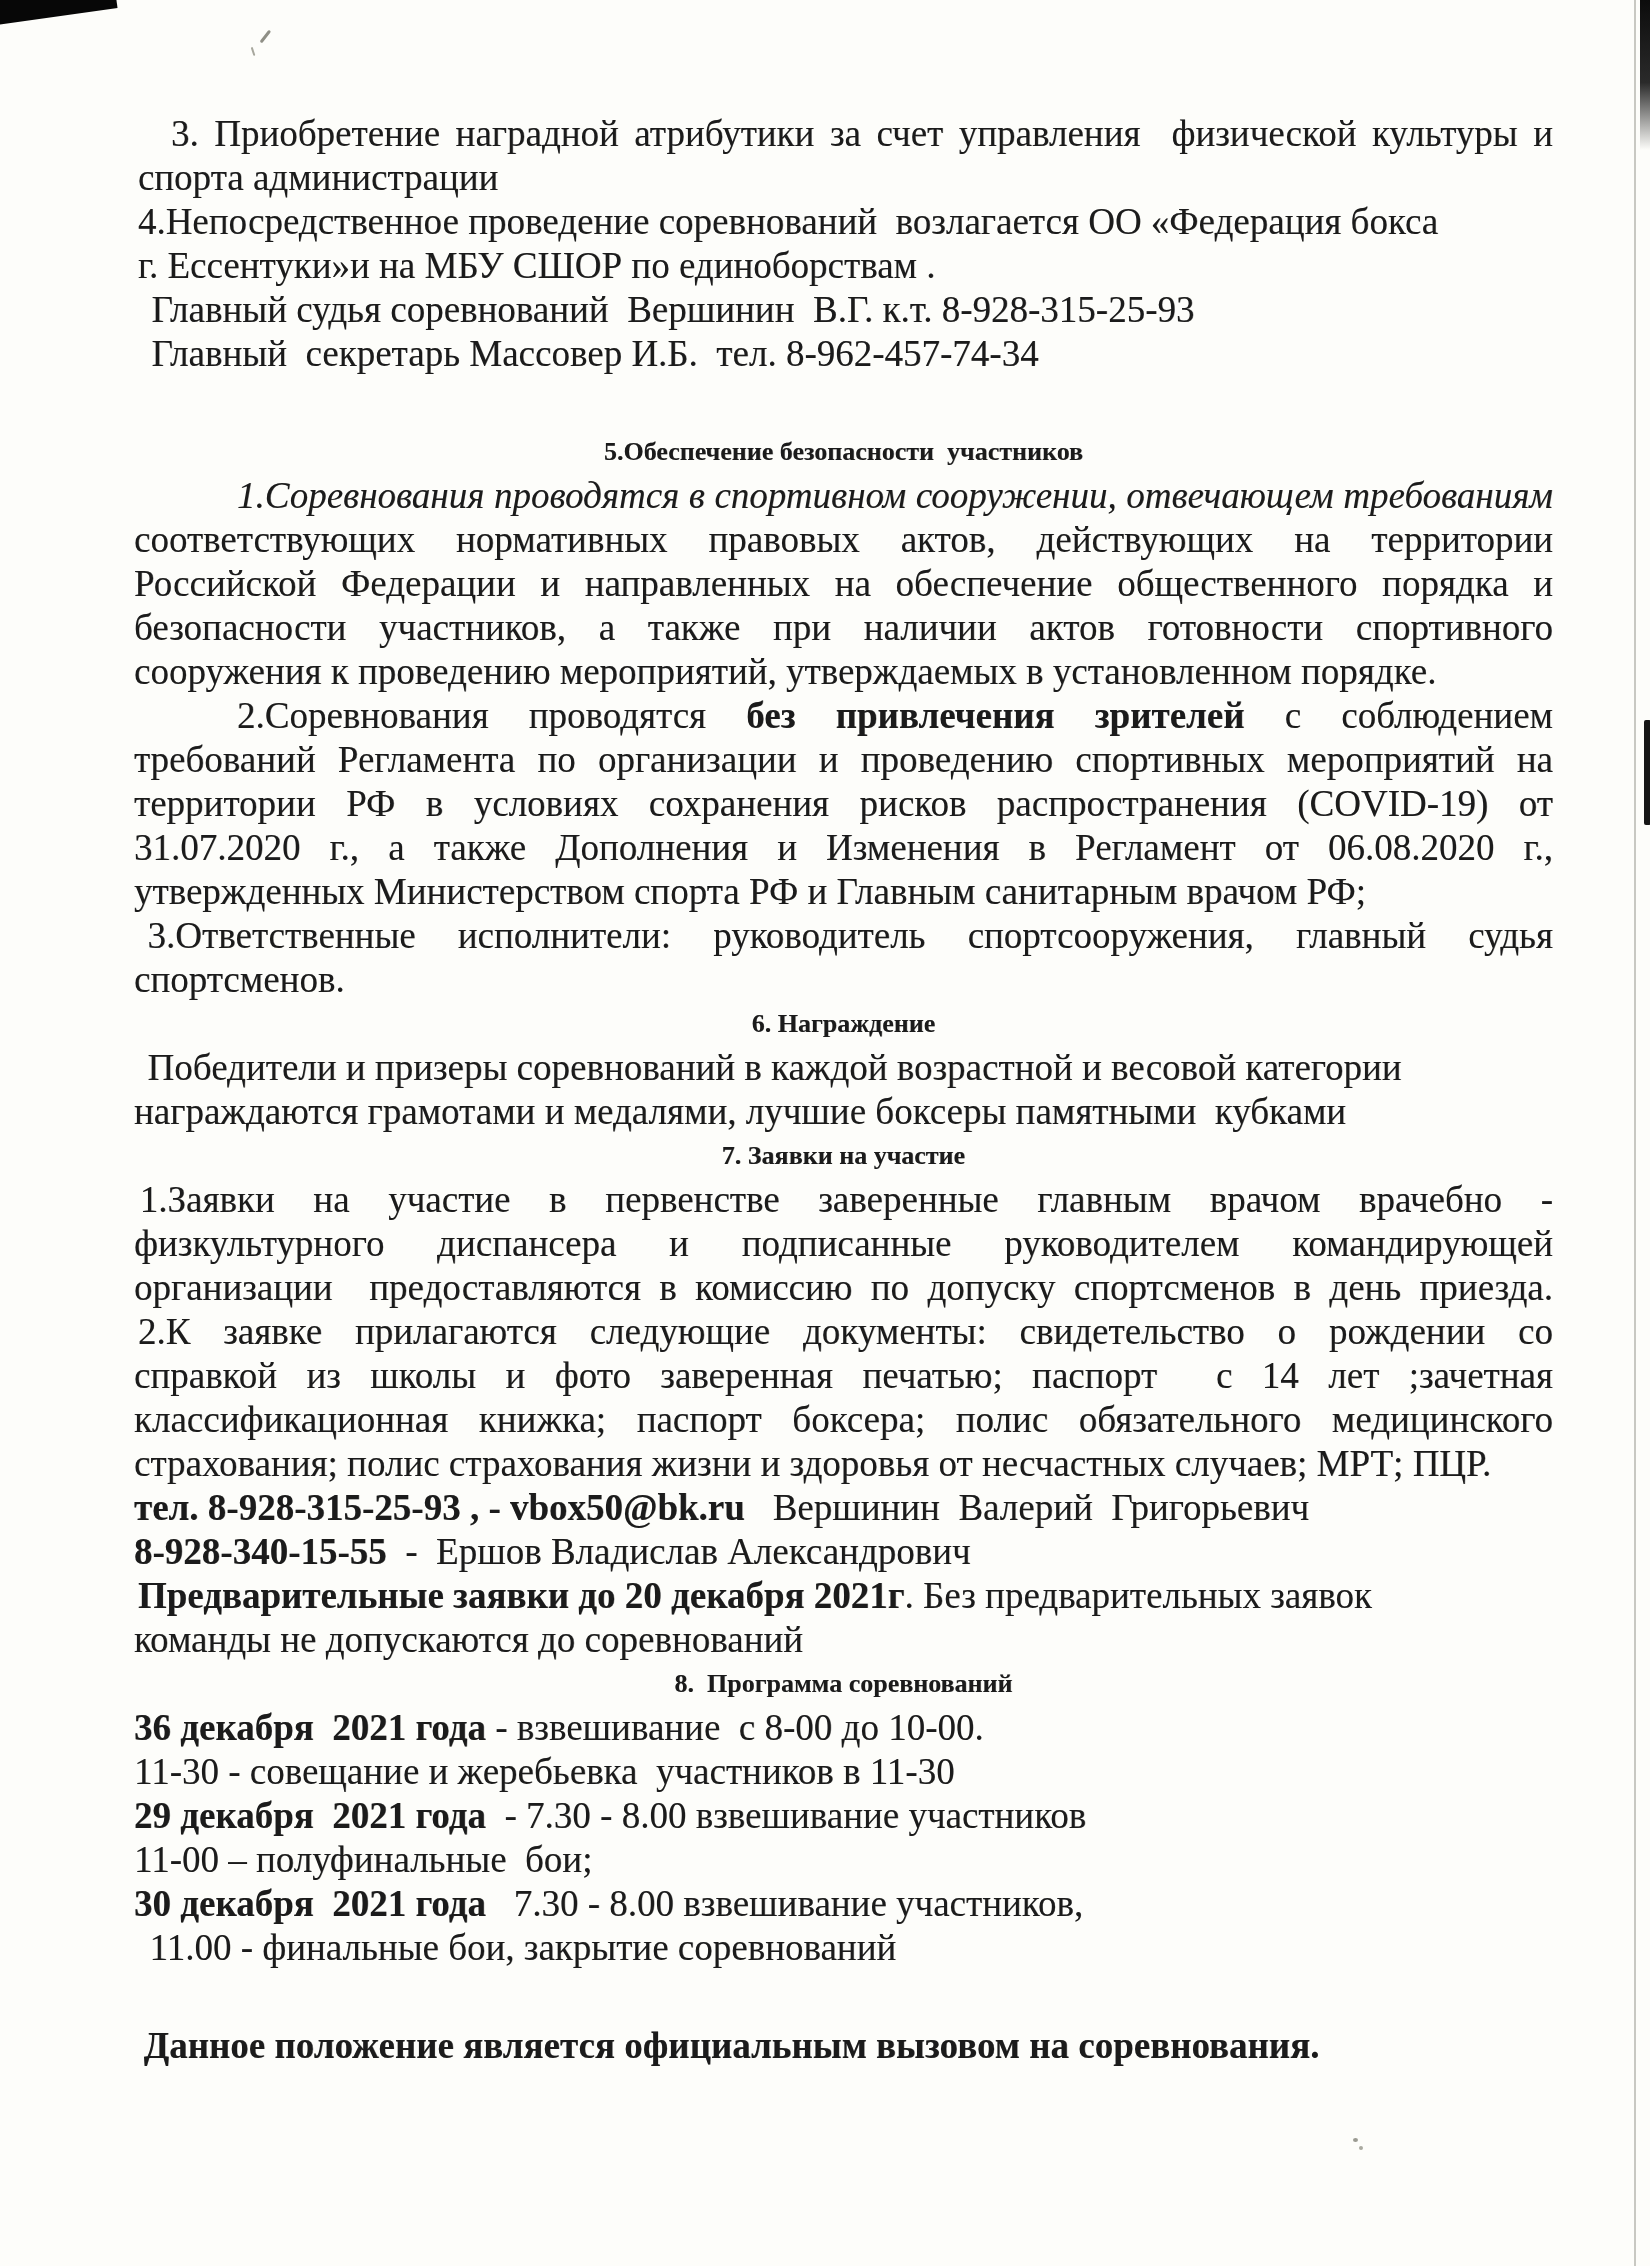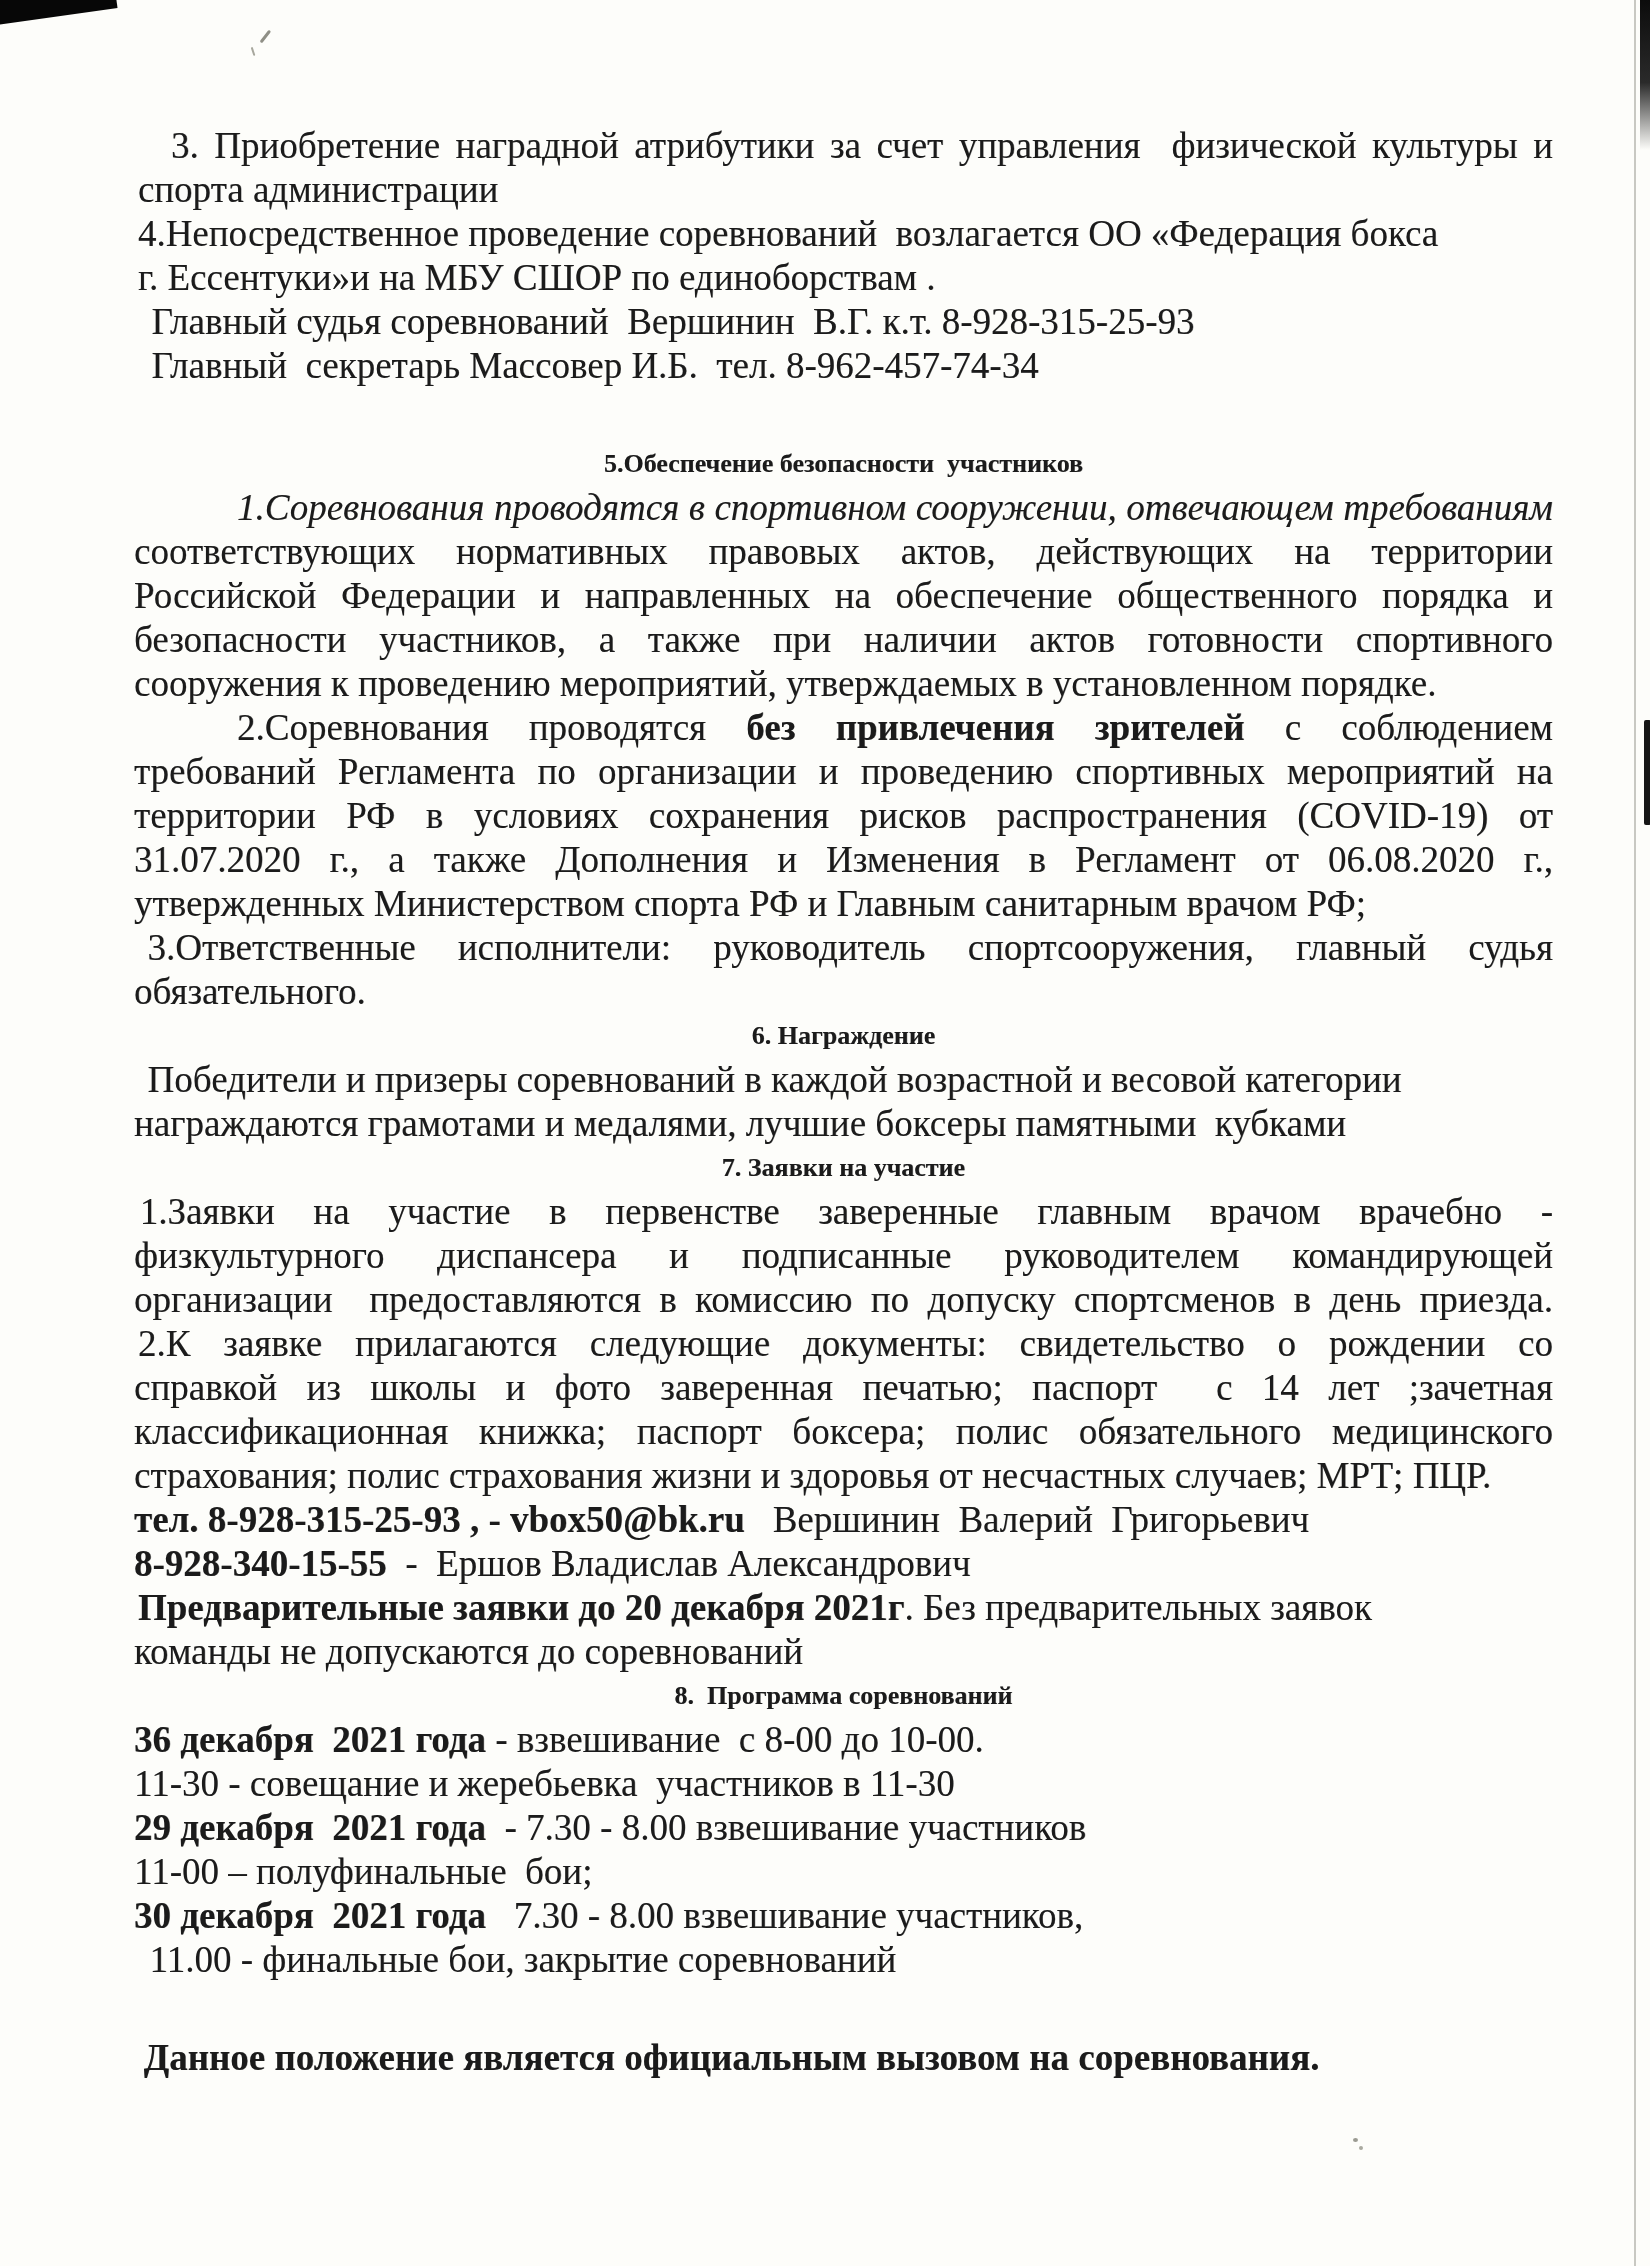--- a/index.html
+++ b/index.html
@@ -8,21 +8,21 @@
     position:relative;
     width:1651px; height:2267px;
     margin:0 auto;
     background:#fdfdfa;
     overflow:hidden;
     font-family:"Liberation Serif", serif;
     color:#1b1b1b;
   }
   .content {
     position:absolute;
-    left:134px; top:124px;
+    left:134px; top:112px;
     width:1419px;
   }
   p.ln {
     margin:0;
     font-size:37px;
     line-height:44px;
     white-space:pre-wrap;
     text-shadow:0.4px 0.4px 0.6px rgba(25,25,25,0.40);
   }
   p.ln.j { text-align:justify; text-align-last:justify; }
@@ -87,21 +87,21 @@
       <p class="ln j"><span class="r">соответствующих нормативных правовых актов, действующих на территории</span></p>
       <p class="ln j"><span class="r">Российской Федерации и направленных на обеспечение общественного порядка и</span></p>
       <p class="ln j"><span class="r">безопасности участников, а также при наличии актов готовности спортивного</span></p>
       <p class="ln"><span class="r">сооружения к проведению мероприятий, утверждаемых в установленном порядке.</span></p>
       <p class="ln j" style="padding-left: 103px;"><span class="r">2.Соревнования проводятся </span><span class="b">без привлечения зрителей</span><span class="r"> с соблюдением</span></p>
       <p class="ln j"><span class="r">требований Регламента по организации и проведению спортивных мероприятий на</span></p>
       <p class="ln j"><span class="r">территории РФ в условиях сохранения рисков распространения (COVID-19) от</span></p>
       <p class="ln j"><span class="r">31.07.2020 г., а также Дополнения и Изменения в Регламент от 06.08.2020 г.,</span></p>
       <p class="ln"><span class="r">утвержденных Министерством спорта РФ и Главным санитарным врачом РФ;</span></p>
       <p class="ln j" style="padding-left: 13.6px;"><span class="r">3.Ответственные исполнители: руководитель спортсооружения, главный судья</span></p>
-      <p class="ln"><span class="r">обязательного.</span></p>
+      <p class="ln"><span class="r">спортсменов.</span></p>
       <p class="ln h"><span class="b">6. Награждение</span></p>
       <p class="ln" style="padding-left: 13.6px;"><span class="r">Победители и призеры соревнований в каждой возрастной и весовой категории</span></p>
       <p class="ln"><span class="r">награждаются грамотами и медалями, лучшие боксеры памятными  кубками</span></p>
       <p class="ln h"><span class="b">7. Заявки на участие</span></p>
       <p class="ln j" style="padding-left: 5.8px;"><span class="r">1.Заявки на участие в первенстве заверенные главным врачом врачебно -</span></p>
       <p class="ln j"><span class="r">физкультурного диспансера и подписанные руководителем командирующей</span></p>
       <p class="ln j"><span class="r">организации  предоставляются в комиссию по допуску спортсменов в день приезда.</span></p>
       <p class="ln j" style="padding-left: 3.9px;"><span class="r">2.К заявке прилагаются следующие документы: свидетельство о рождении со</span></p>
       <p class="ln j"><span class="r">справкой из школы и фото заверенная печатью; паспорт  с 14 лет ;зачетная</span></p>
       <p class="ln j"><span class="r">классификационная книжка; паспорт боксера; полис обязательного медицинского</span></p>

